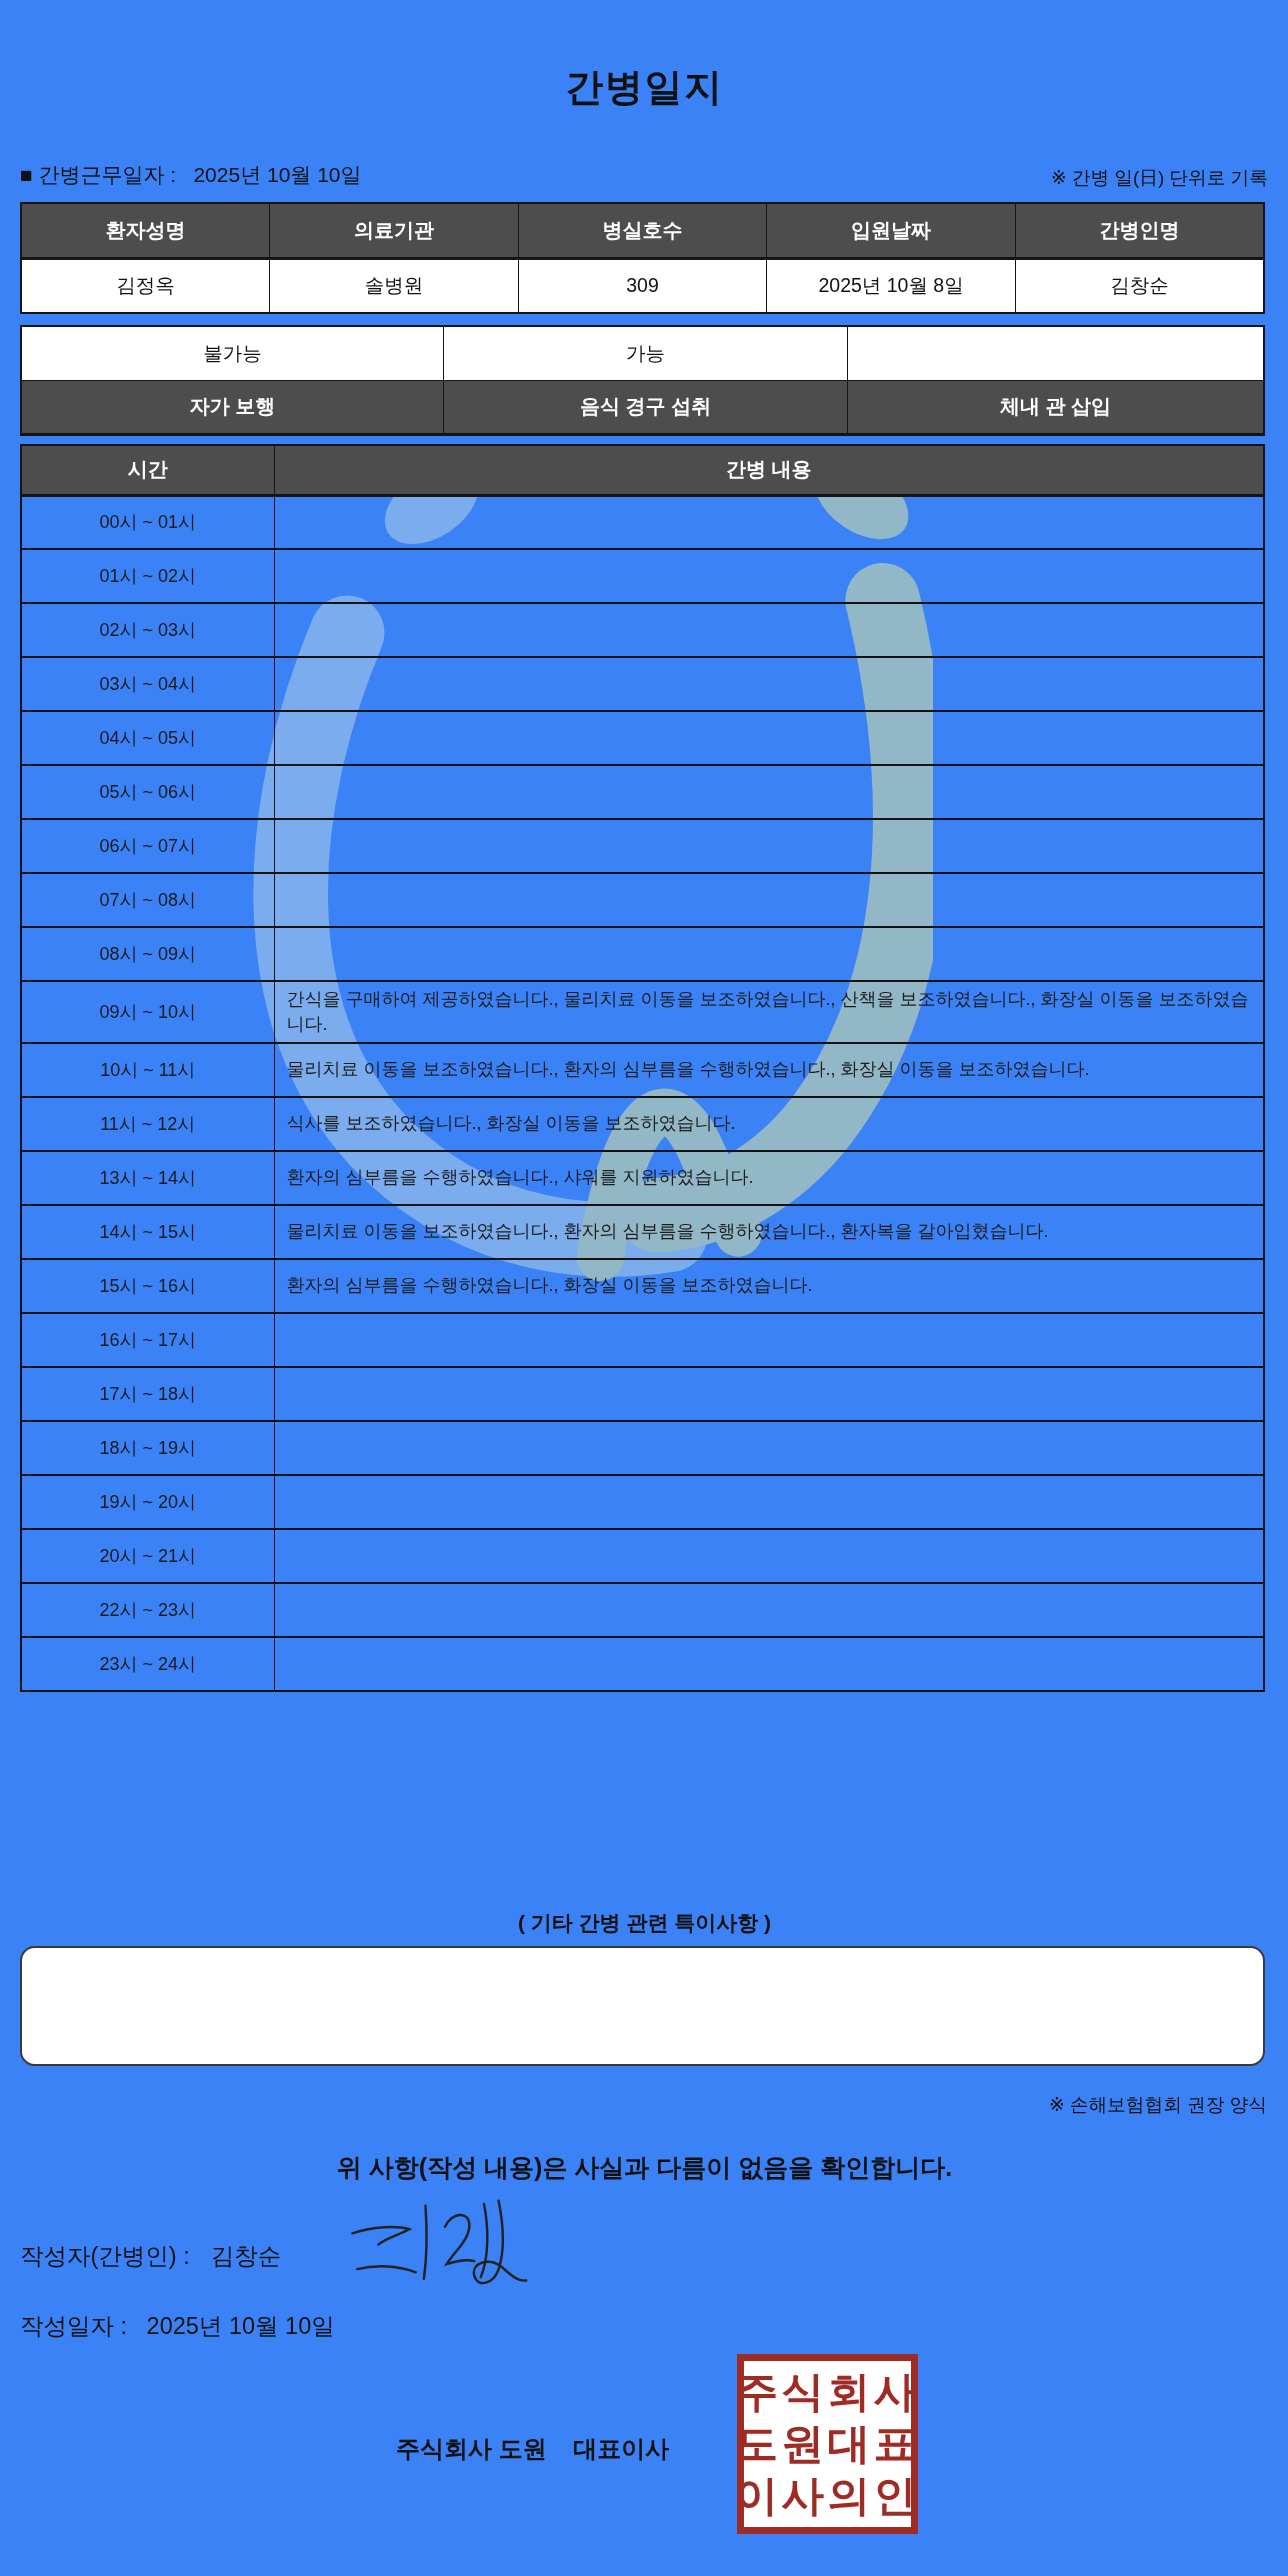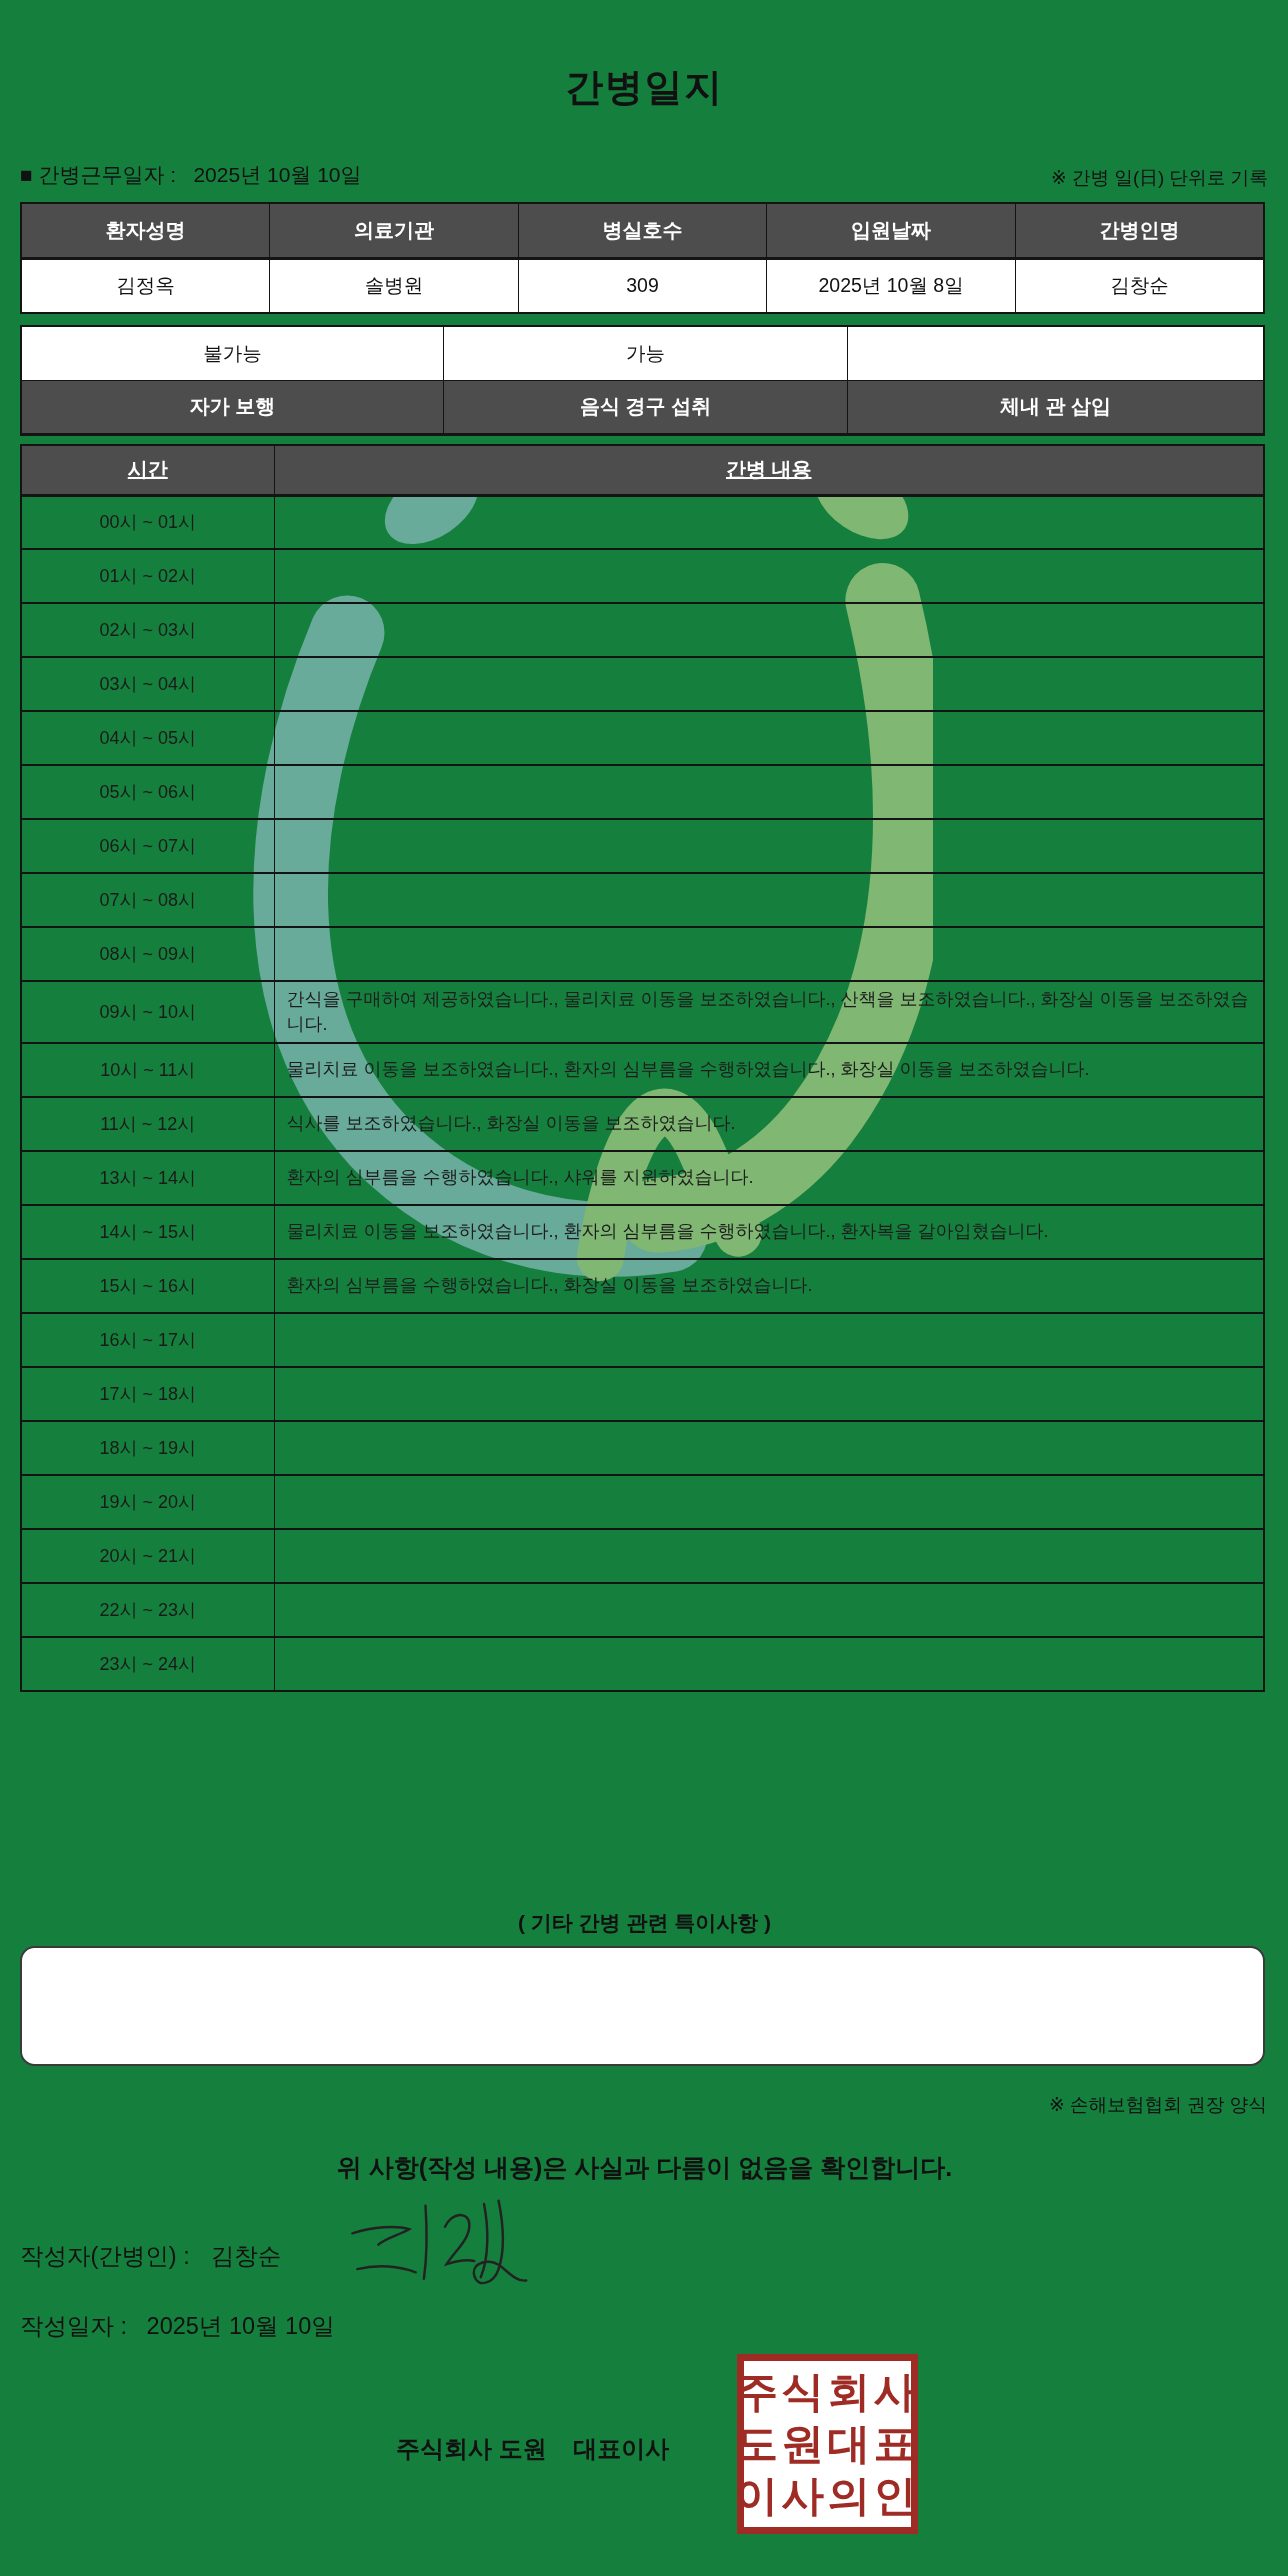--- a/index.html
+++ b/index.html
@@ -2,21 +2,21 @@
 <html style="font-size:13px"><head>
 <meta charset="utf-8">
 <style>
   * { box-sizing: border-box; margin: 0; padding: 0; }
   html, body { background: #ffffff; }
   body {
     width: 1289px; height: 2576px;
     font-family: "Liberation Sans", "DejaVu Sans", sans-serif;
     color: #111;
   }
-  .page { position: relative; width: 1289px; height: 2576px; overflow: hidden; background: #15803d; }
+  .page { position: relative; width: 1289px; height: 2576px; overflow: hidden; background: #3b82f6; }
 
   .watermark { position: absolute; left: 219px; top: 454px; z-index: 0; opacity: 0.55; pointer-events: none; }
 
   .page-title {
     position: absolute; top: 62px; left: 0; width: 100%;
     text-align: center; font-size: 38px; font-weight: bold; letter-spacing: 1.6px; z-index: 2;
   }
   .meta-left {
     position: absolute; top: 161px; left: 20px;
     font-size: 21px; font-weight: 500; z-index: 2;
@@ -44,21 +44,21 @@
   }
   .info-table { top: 202px; }
   .info-table th { height: 55px; }
   .info-table td { height: 55px; background: #fff; }
 
   .status-table { top: 325px; }
   .status-table th { height: 54px; }
   .status-table td { height: 54px; background: #fff; }
 
   .care-table { top: 444px; }
-  .care-table th { height: 50px; text-decoration: underline; }
+  .care-table th { height: 50px; }
   .care-table td { height: 54px; border-top: 2.4px solid #141414; border-bottom: 2.4px solid #141414; }
   .care-table td.time-cell { font-size: 18px; color: #1a1a1a; }
   .care-table td.content-cell {
     text-align: left; font-size: 18px; line-height: 25px;
     padding: 4.9px 12px; color: #1c1c1c;
   }
 
   .notes-title {
     position: absolute; top: 1909px; left: 0; width: 100%;
     text-align: center; font-size: 21px; font-weight: bold; z-index: 2;

